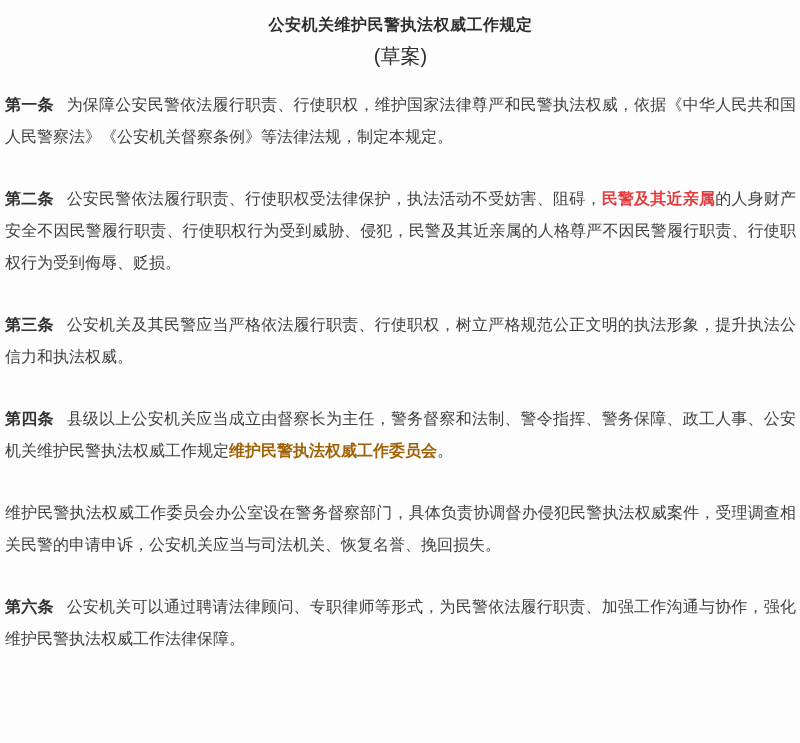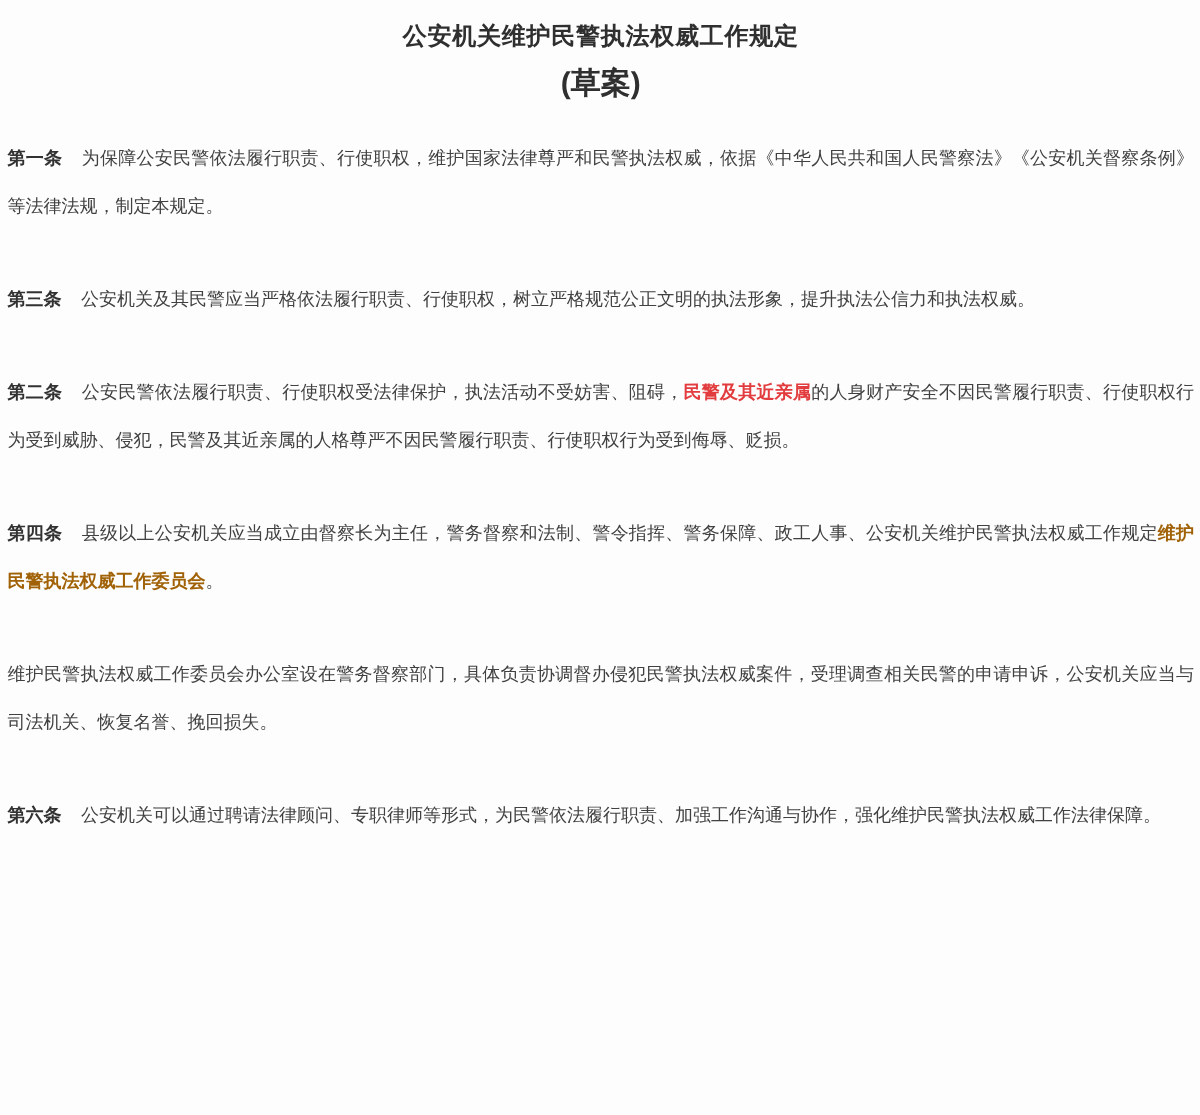--- a/index.html
+++ b/index.html
@@ -25,27 +25,27 @@
     line-height: 26px;
     font-weight: 700;
     text-align: center;
     color: #2f2f2f;
     letter-spacing: 0.5px;
   }
   .doc-subtitle {
     margin: 6px 0 21px 0;
     font-size: 20px;
     line-height: 24px;
-    font-weight: 700;
+    font-weight: 400;
     text-align: center;
     color: #2f2f2f;
   }
   p.article {
     margin: 0 0 30px 0;
-    font-size: 12px;
+    font-size: 16px;
     line-height: 32px;
     text-align: justify;
     color: #414141;
   }
   p.article:last-child {
     margin-bottom: 0;
   }
   .article-head {
     font-weight: 700;
     color: #323232;
@@ -56,19 +56,19 @@
   }
 </style>
 </head>
 <body>
 
 <div class="doc">
   <h1 class="doc-title">公安机关维护民警执法权威工作规定</h1>
   <h2 class="doc-subtitle">(草案)</h2>
   <div id="articles">
       <p class="article"><span class="article-head">第一条</span><span>为保障公安民警依法履行职责、行使职权，维护国家法律尊严和民警执法权威，依据《中华人民共和国人民警察法》《公安机关督察条例》等法律法规，制定本规定。</span></p>
+      <p class="article"><span class="article-head">第二条</span><span>公安民警依法履行职责、行使职权受法律保护，执法活动不受妨害、阻碍，</span><span class="seg-red" style="color: rgb(226, 60, 62);">民警及其近亲属</span><span>的人身财产安全不因民警履行职责、行使职权行为受到威胁、侵犯，民警及其近亲属的人格尊严不因民警履行职责、行使职权行为受到侮辱、贬损。</span></p>
       <p class="article"><span class="article-head">第三条</span><span>公安机关及其民警应当严格依法履行职责、行使职权，树立严格规范公正文明的执法形象，提升执法公信力和执法权威。</span></p>
-      <p class="article"><span class="article-head">第二条</span><span>公安民警依法履行职责、行使职权受法律保护，执法活动不受妨害、阻碍，</span><span class="seg-red" style="color: rgb(226, 60, 62);">民警及其近亲属</span><span>的人身财产安全不因民警履行职责、行使职权行为受到威胁、侵犯，民警及其近亲属的人格尊严不因民警履行职责、行使职权行为受到侮辱、贬损。</span></p>
       <p class="article"><span class="article-head">第四条</span><span>县级以上公安机关应当成立由督察长为主任，警务督察和法制、警令指挥、警务保障、政工人事、公安机关维护民警执法权威工作规定</span><span class="seg-red" style="color: #a16207;">维护民警执法权威工作委员会</span><span>。</span></p>
       <p class="article"><span>维护民警执法权威工作委员会办公室设在警务督察部门，具体负责协调督办侵犯民警执法权威案件，受理调查相关民警的申请申诉，公安机关应当与司法机关、恢复名誉、挽回损失。</span></p>
       <p class="article"><span class="article-head">第六条</span><span>公安机关可以通过聘请法律顾问、专职律师等形式，为民警依法履行职责、加强工作沟通与协作，强化维护民警执法权威工作法律保障。</span></p>
     </div>
 </div>
 
 </body></html>

